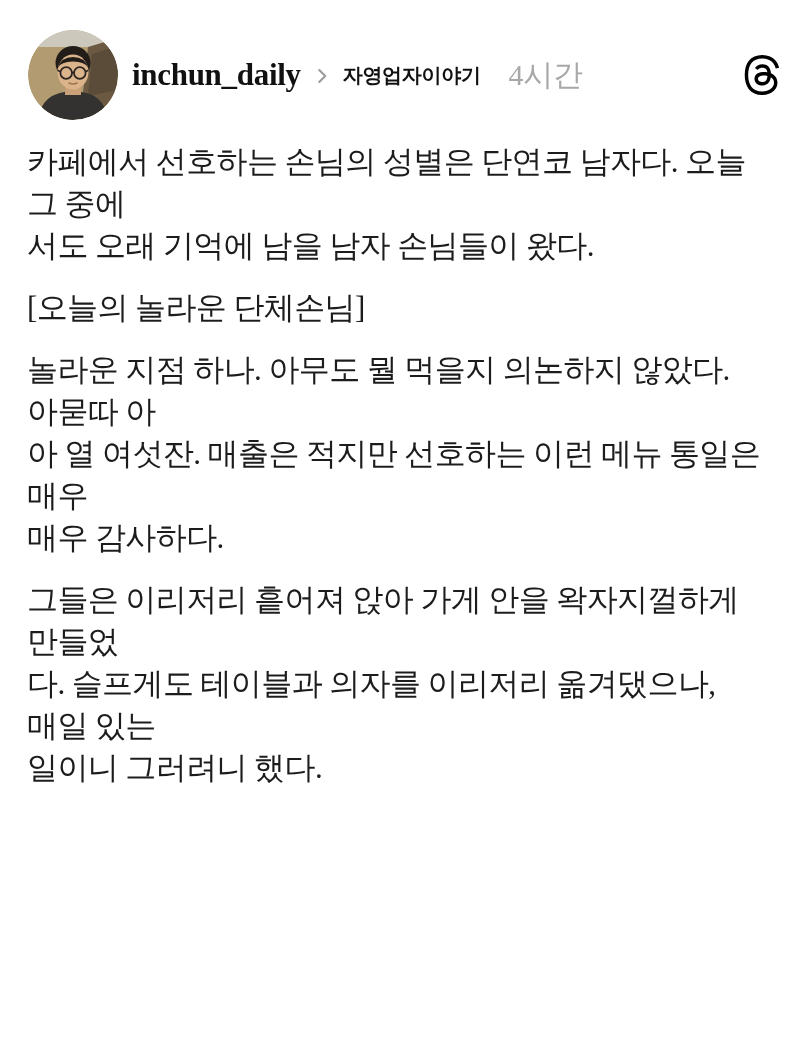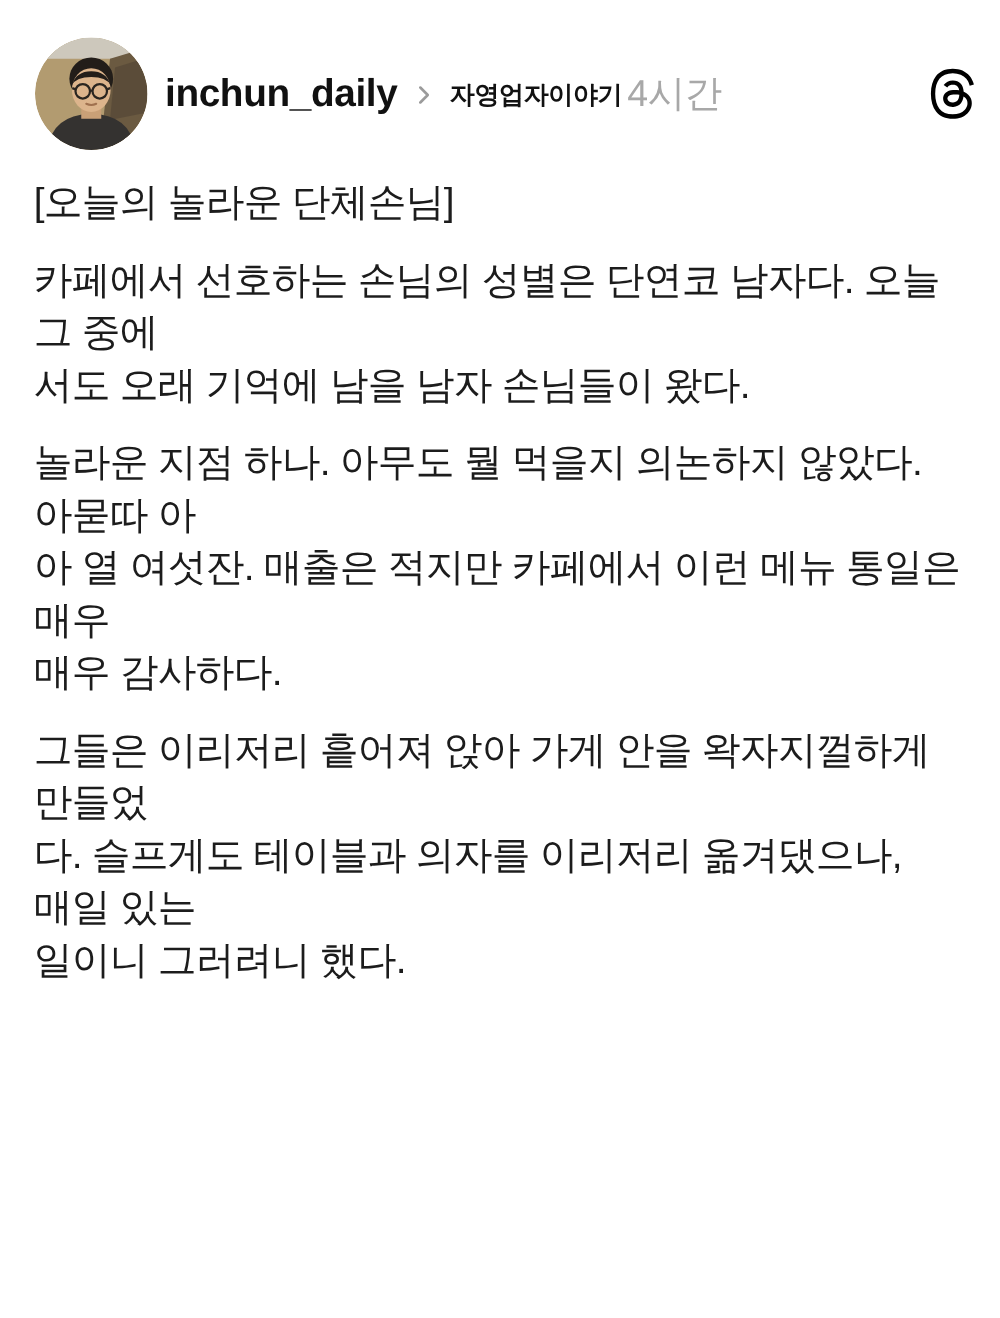--- a/index.html
+++ b/index.html
@@ -12,20 +12,21 @@
     height: 1054px;
     font-family: "Liberation Sans", sans-serif;
     color: #1c1c1c;
     overflow: hidden;
   }
   .post {
     width: 800px;
     height: 802px;
     background: #ffffff;
     position: relative;
+    font-family: Liberation Serif, serif;
   }
   .post-header {
     display: flex;
     align-items: center;
     padding: 30px 18px 0 28px;
   }
   .avatar {
     width: 90px;
     height: 90px;
     border-radius: 50%;
@@ -57,21 +58,21 @@
   .community {
     font-size: 20px;
     font-weight: 700;
     color: #111111;
     cursor: pointer;
   }
   .timestamp {
     font-size: 30px;
     font-weight: 400;
     color: #a8a8a8;
-    margin-left: 4px;
+    margin-left: 28px;
   }
   .threads-logo {
     margin-left: auto;
     width: 40px;
     height: 44px;
     flex: none;
     cursor: pointer;
   }
   .threads-logo svg { display: block; width: 100%; height: 100%; }
   .post-body {
@@ -136,25 +137,25 @@
 
     <div class="threads-logo">
       <svg viewBox="0 0 192 192" xmlns="http://www.w3.org/2000/svg">
         <path fill="#000000" d="M141.537 88.9883C140.71 88.5919 139.87 88.2104 139.019 87.8451C137.537 60.5382 122.616 44.905 97.5619 44.745C97.4484 44.7443 97.3355 44.7443 97.222 44.7443C82.2364 44.7443 69.7731 51.1409 62.102 62.7807L75.881 72.2328C81.6116 63.5383 90.6052 61.6848 97.2286 61.6848C97.3051 61.6848 97.3819 61.6848 97.4576 61.6855C105.707 61.7381 111.932 64.1366 115.961 68.814C118.893 72.2193 120.854 76.925 121.825 82.8638C114.511 81.6207 106.601 81.2385 98.145 81.7233C74.3247 83.0954 59.0111 96.9879 60.0396 116.292C60.5615 126.084 65.4397 134.508 73.775 140.011C80.8224 144.663 89.899 146.938 99.3323 146.423C111.79 145.74 121.563 140.987 128.381 132.296C133.559 125.696 136.834 117.143 138.28 106.366C144.217 109.949 148.617 114.664 151.047 120.332C155.179 129.967 155.42 145.8 142.501 158.708C131.182 170.016 117.576 174.908 97.0135 175.059C74.2042 174.89 56.9538 167.575 45.7381 153.317C35.2355 139.966 29.8077 120.682 29.6052 96C29.8077 71.3178 35.2355 52.0336 45.7381 38.6827C56.9538 24.4249 74.2039 17.11 97.0132 16.9405C119.988 17.1113 137.539 24.4614 149.184 38.788C154.894 45.8136 159.199 54.6488 162.037 64.9503L178.184 60.6422C174.744 47.9622 169.331 37.0357 161.965 27.974C147.036 9.60668 125.202 0.195148 97.0695 0H96.9569C68.8816 0.19447 47.2921 9.6418 32.7883 28.0793C19.8819 44.4864 13.2244 67.3157 13.0007 95.9325L13 96L13.0007 96.0675C13.2244 124.684 19.8819 147.514 32.7883 163.921C47.2921 182.358 68.8816 191.806 96.9569 192H97.0695C122.03 191.827 139.624 185.292 154.118 170.811C173.081 151.866 172.51 128.119 166.26 113.541C161.776 103.087 153.227 94.5962 141.537 88.9883ZM98.4405 129.507C88.0005 130.095 77.1544 125.409 76.6196 115.372C76.2232 107.93 81.9158 99.626 99.0812 98.6368C101.047 98.5234 102.976 98.468 104.871 98.468C111.106 98.468 116.939 99.0737 122.242 100.233C120.264 124.935 108.662 128.946 98.4405 129.507Z"></path>
       </svg>
     </div>
 
   </header>
 
   <main class="post-body">
-    <p>[오늘의 놀라운 단체손님]</p>
     <p>카페에서 선호하는 손님의 성별은 단연코 남자다. 오늘 그 중에
 서도 오래 기억에 남을 남자 손님들이 왔다.</p>
+    <p>[오늘의 놀라운 단체손님]</p>
     <p>놀라운 지점 하나. 아무도 뭘 먹을지 의논하지 않았다. 아묻따 아
-아 열 여섯잔. 매출은 적지만 카페에서 이런 메뉴 통일은 매우
+아 열 여섯잔. 매출은 적지만 선호하는 이런 메뉴 통일은 매우
 매우 감사하다.</p>
     <p>그들은 이리저리 흩어져 앉아 가게 안을 왁자지껄하게 만들었
 다. 슬프게도 테이블과 의자를 이리저리 옮겨댔으나, 매일 있는
 일이니 그러려니 했다.</p>
 
   </main>
 
 </div>
 
 </body></html>

